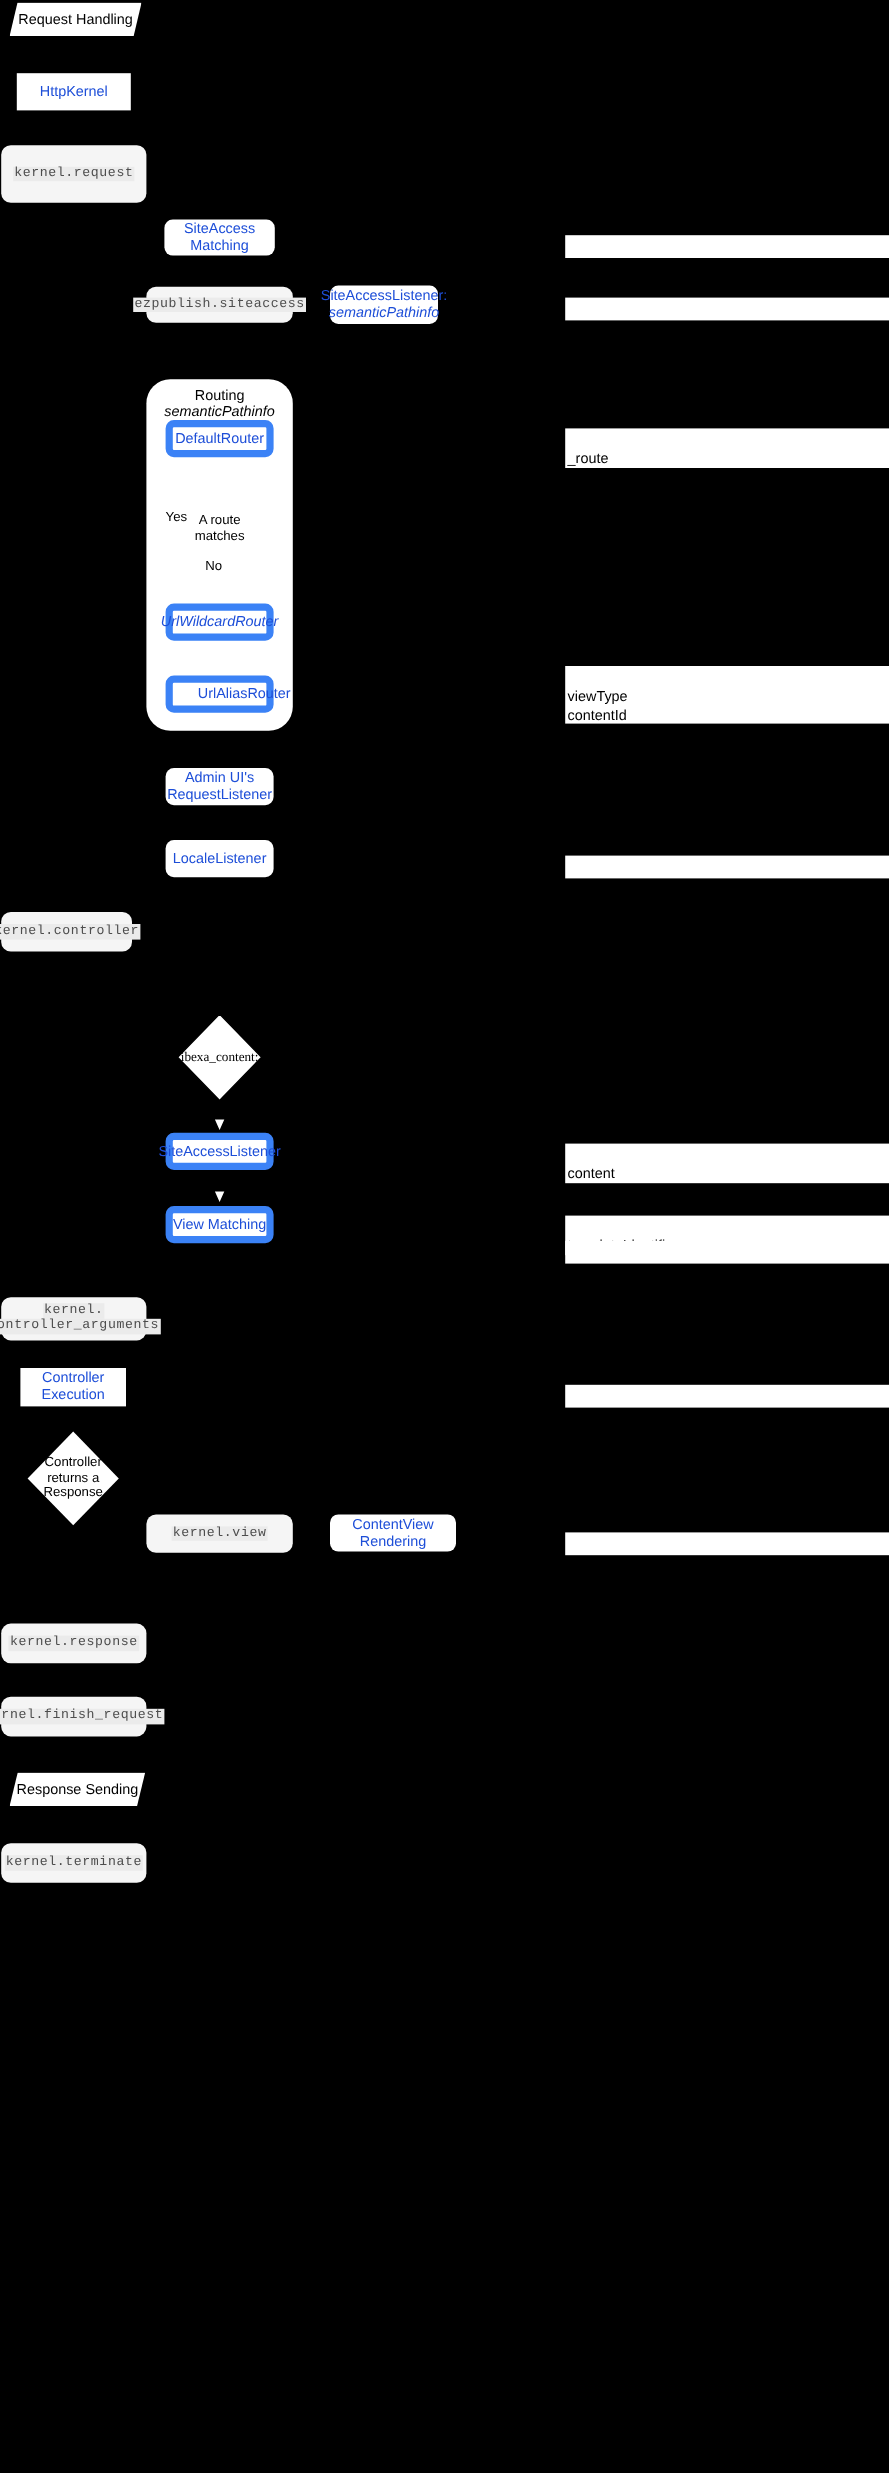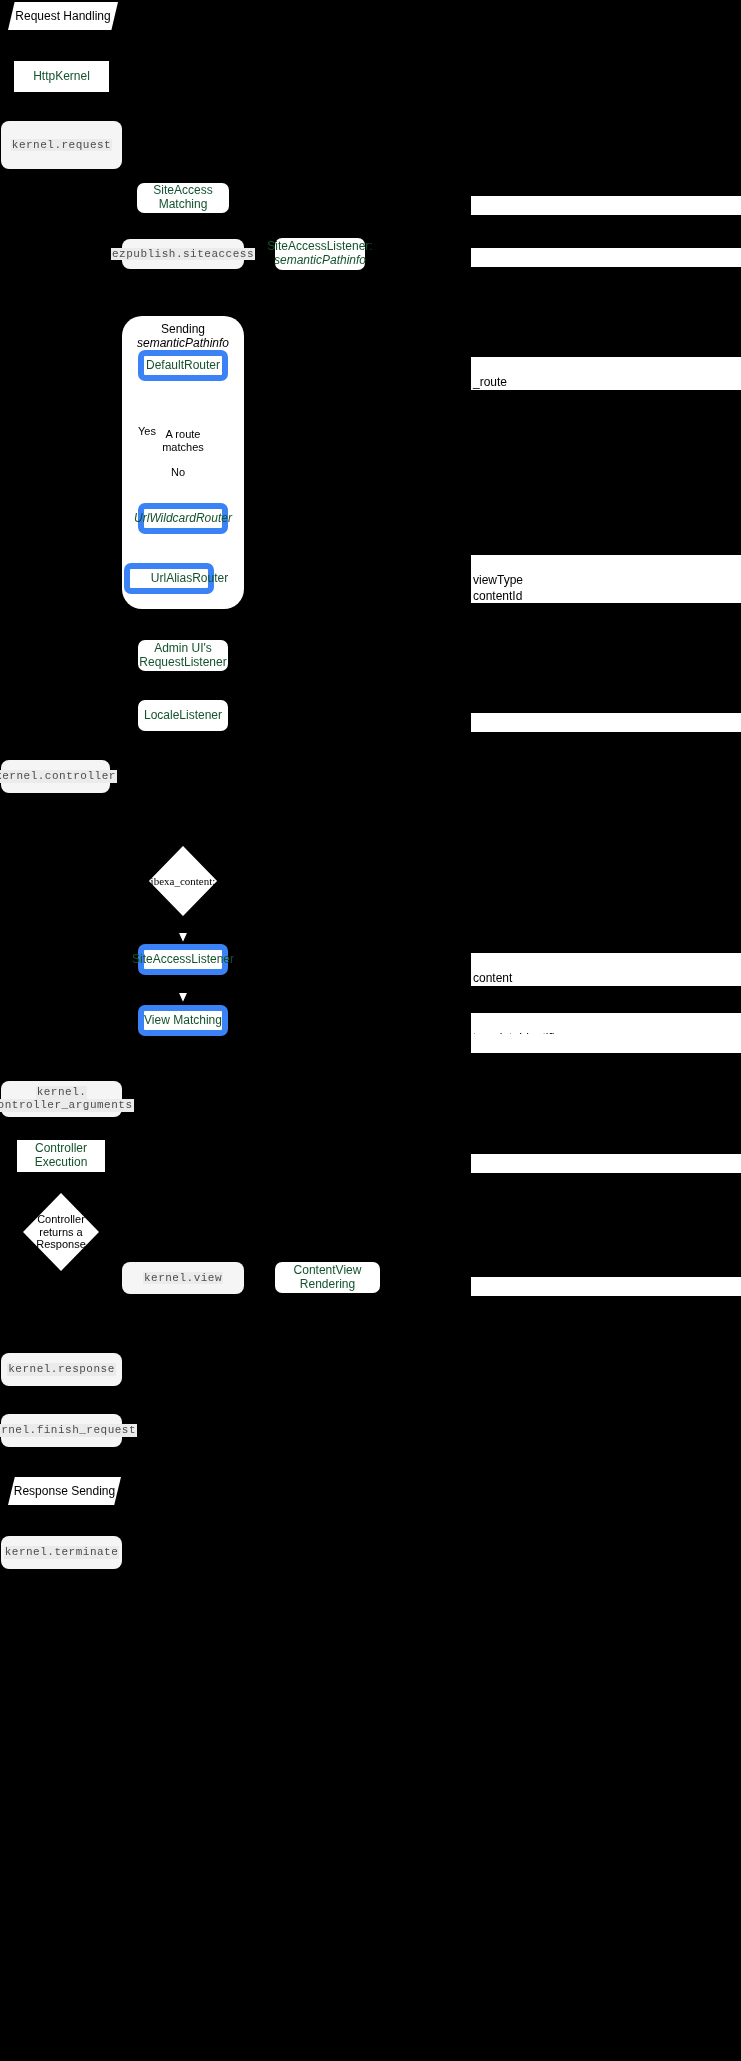--- a/index.html
+++ b/index.html
@@ -17,21 +17,21 @@
   }
 
   
   .node {
     position: absolute;
     box-sizing: border-box;
     display: flex;
     align-items: center;
     justify-content: center;
     text-align: center;
-    color: #14532d;
+    color: #1d4ed8;
     line-height: 1.15;
   }
 
   
   .box-plain {
     background: #ffffff;
     border: none;
     font-size: 12px;
   }
 
@@ -229,42 +229,42 @@
   </div>
 
   <div class="node box-round" style="left:275px; top:238px; width:90px; height:32px; flex-direction:column;">
     <span>SiteAccessListener:</span>
     <span class="em">semanticPathinfo</span>
   </div>
 
   <div class="group-box" style="left:122px; top:316px; width:122px; height:293px;">
     <div class="group-title" style="top:6px;">
       <div>
-        <span>Sending </span><span class="em">semanticPathinfo</span>
+        <span>Routing </span><span class="em">semanticPathinfo</span>
       </div>
       <div>(ChainRouter)</div>
     </div>
   </div>
 
   <div class="node box-outline" style="left:138px; top:350px; width:90px; height:31px;">
     <span>DefaultRouter</span>
   </div>
 
   <div class="diamond-label" style="left:153px; top:428px; width:60px;">
     <div>A route</div>
     <div>matches</div>
   </div>
   <div class="edge-label" style="left:138px; top:425px;">Yes</div>
   <div class="edge-label" style="left:171px; top:466px;">No</div>
 
   <div class="node box-outline" style="left:138px; top:503px; width:90px; height:31px;font-style:italic;">
     <span>UrlWildcardRouter</span>
   </div>
 
-  <div class="node box-outline" style="left:124px; top:563px; width:90px; height:31px;padding-left:41px;">
+  <div class="node box-outline" style="left:138px; top:563px; width:90px; height:31px;padding-left:41px;">
     <span>UrlAliasRouter</span>
   </div>
 
   <div class="node box-round" style="left:138px; top:640px; width:90px; height:31px; flex-direction:column;">
     <span>Admin UI's</span>
     <span>RequestListener</span>
   </div>
 
   <div class="node box-round" style="left:138px; top:700px; width:90px; height:31px;">
     <span>LocaleListener</span>

